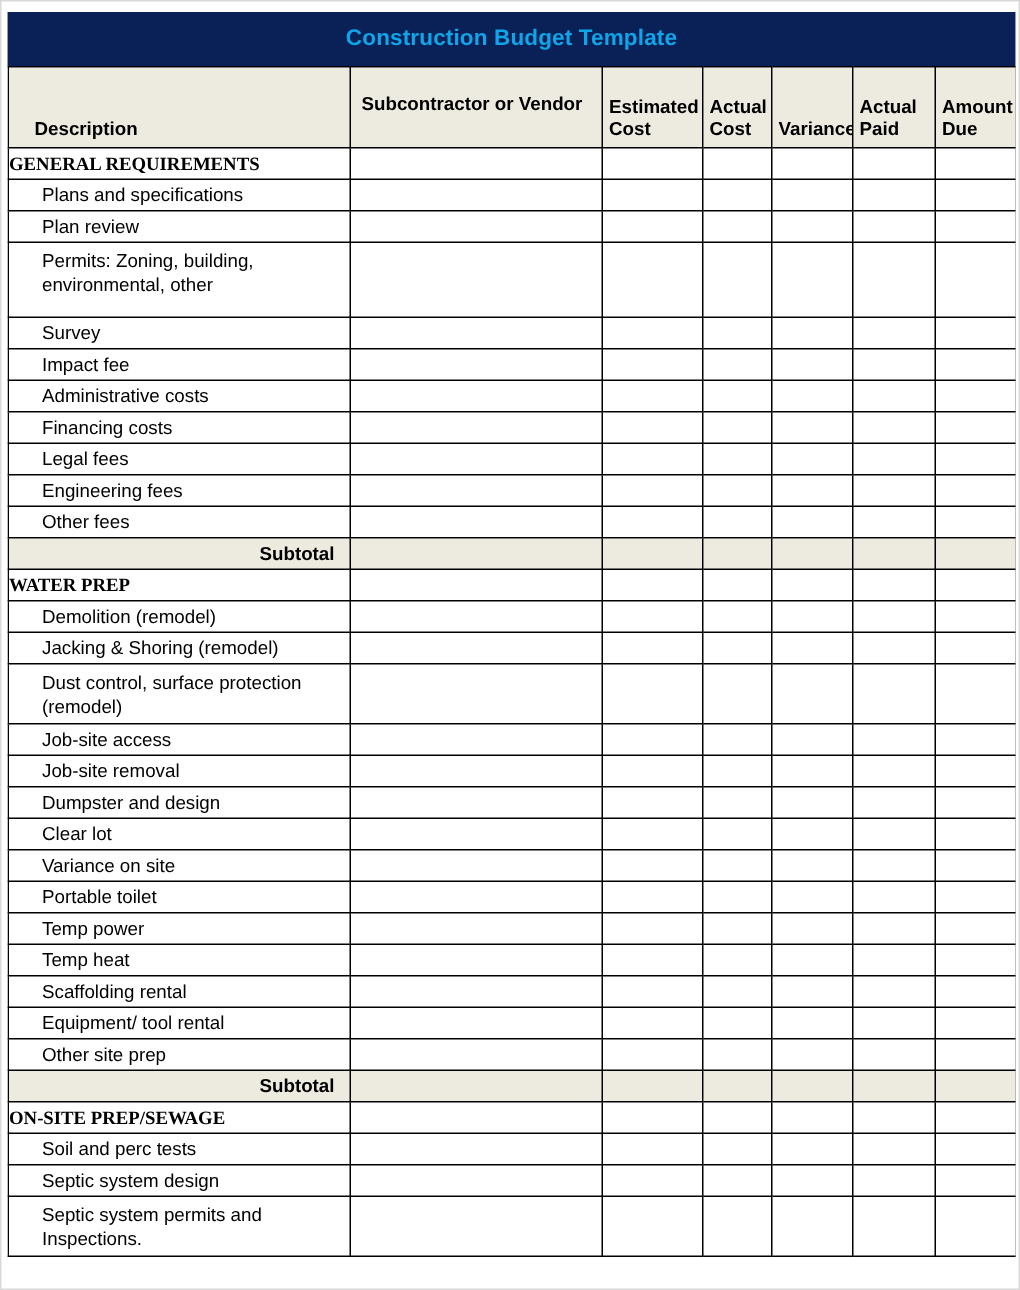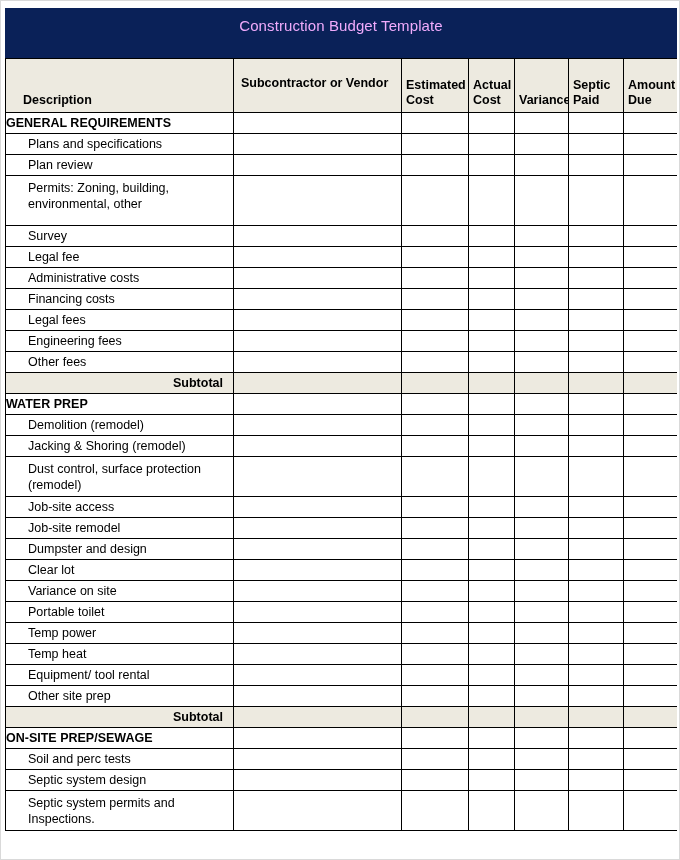--- a/index.html
+++ b/index.html
@@ -28,25 +28,25 @@
     position: absolute;
     left: 4px;
     top: 7px;
     width: 672px;
     overflow: hidden;
   }
 
   
   .title-bar {
     background: #0a2158;
-    color: #f0abfc;
+    color: #0ea5e9;
     font-size: 15px;
-    font-weight: normal;
+    font-weight: bold;
     text-align: center;
-    height: 50px;
+    height: 36px;
     line-height: 34px;
     border: 1px solid #0a2158;
     box-sizing: border-box;
     letter-spacing: 0.1px;
   }
 
   
   table.budget {
     border-collapse: collapse;
     table-layout: fixed;
@@ -96,20 +96,21 @@
   td.cell-blank { background: #ffffff; }
 
   tr.r-std td { height: 21px; }
   tr.r-tall td { height: 40px; }
   tr.r-xtall td { height: 50px; }
 
   
   tr.r-section td.cell-desc {
     font-weight: bold;
     font-size: 12.5px;
+    font-family: Liberation Serif, serif;
   }
 
   
   td.cell-desc.indent { padding-left: 22px; }
 
   
   tr.r-xtall td.cell-desc {
     vertical-align: bottom;
     padding-bottom: 13px;
   }
@@ -145,21 +146,21 @@
         <col class="c-due">
       </colgroup>
       <tbody id="table-body">
 
       <tr class="head-row">
             <td class="hd-desc">Description</td>
             <td class="hd-vend">Subcontractor or Vendor</td>
             <td class="hd-num">Estimated Cost</td>
             <td class="hd-num">Actual Cost</td>
             <td class="hd-num">Variance</td>
-            <td class="hd-num">Septic Paid</td>
+            <td class="hd-num">Actual Paid</td>
             <td class="hd-num">Amount Due</td>
           </tr>
           <tr class="r-std r-section">
             <td class="cell-desc">GENERAL REQUIREMENTS</td>
             <td class="cell-blank"></td>
             <td class="cell-blank"></td>
             <td class="cell-blank"></td>
             <td class="cell-blank"></td>
             <td class="cell-blank"></td>
             <td class="cell-blank"></td>
@@ -194,21 +195,21 @@
           <tr class="r-std ">
             <td class="cell-desc indent">Survey</td>
             <td class="cell-blank"></td>
             <td class="cell-blank"></td>
             <td class="cell-blank"></td>
             <td class="cell-blank"></td>
             <td class="cell-blank"></td>
             <td class="cell-blank"></td>
           </tr>
           <tr class="r-std ">
-            <td class="cell-desc indent">Legal fee</td>
+            <td class="cell-desc indent">Impact fee</td>
             <td class="cell-blank"></td>
             <td class="cell-blank"></td>
             <td class="cell-blank"></td>
             <td class="cell-blank"></td>
             <td class="cell-blank"></td>
             <td class="cell-blank"></td>
           </tr>
           <tr class="r-std ">
             <td class="cell-desc indent">Administrative costs</td>
             <td class="cell-blank"></td>
@@ -302,21 +303,21 @@
           <tr class="r-std ">
             <td class="cell-desc indent">Job-site access</td>
             <td class="cell-blank"></td>
             <td class="cell-blank"></td>
             <td class="cell-blank"></td>
             <td class="cell-blank"></td>
             <td class="cell-blank"></td>
             <td class="cell-blank"></td>
           </tr>
           <tr class="r-std ">
-            <td class="cell-desc indent">Job-site remodel</td>
+            <td class="cell-desc indent">Job-site removal</td>
             <td class="cell-blank"></td>
             <td class="cell-blank"></td>
             <td class="cell-blank"></td>
             <td class="cell-blank"></td>
             <td class="cell-blank"></td>
             <td class="cell-blank"></td>
           </tr>
           <tr class="r-std ">
             <td class="cell-desc indent">Dumpster and design</td>
             <td class="cell-blank"></td>
@@ -357,20 +358,29 @@
             <td class="cell-desc indent">Temp power</td>
             <td class="cell-blank"></td>
             <td class="cell-blank"></td>
             <td class="cell-blank"></td>
             <td class="cell-blank"></td>
             <td class="cell-blank"></td>
             <td class="cell-blank"></td>
           </tr>
           <tr class="r-std ">
             <td class="cell-desc indent">Temp heat</td>
+            <td class="cell-blank"></td>
+            <td class="cell-blank"></td>
+            <td class="cell-blank"></td>
+            <td class="cell-blank"></td>
+            <td class="cell-blank"></td>
+            <td class="cell-blank"></td>
+          </tr>
+          <tr class="r-std ">
+            <td class="cell-desc indent">Scaffolding rental</td>
             <td class="cell-blank"></td>
             <td class="cell-blank"></td>
             <td class="cell-blank"></td>
             <td class="cell-blank"></td>
             <td class="cell-blank"></td>
             <td class="cell-blank"></td>
           </tr>
           <tr class="r-std ">
             <td class="cell-desc indent">Equipment/ tool rental</td>
             <td class="cell-blank"></td>

